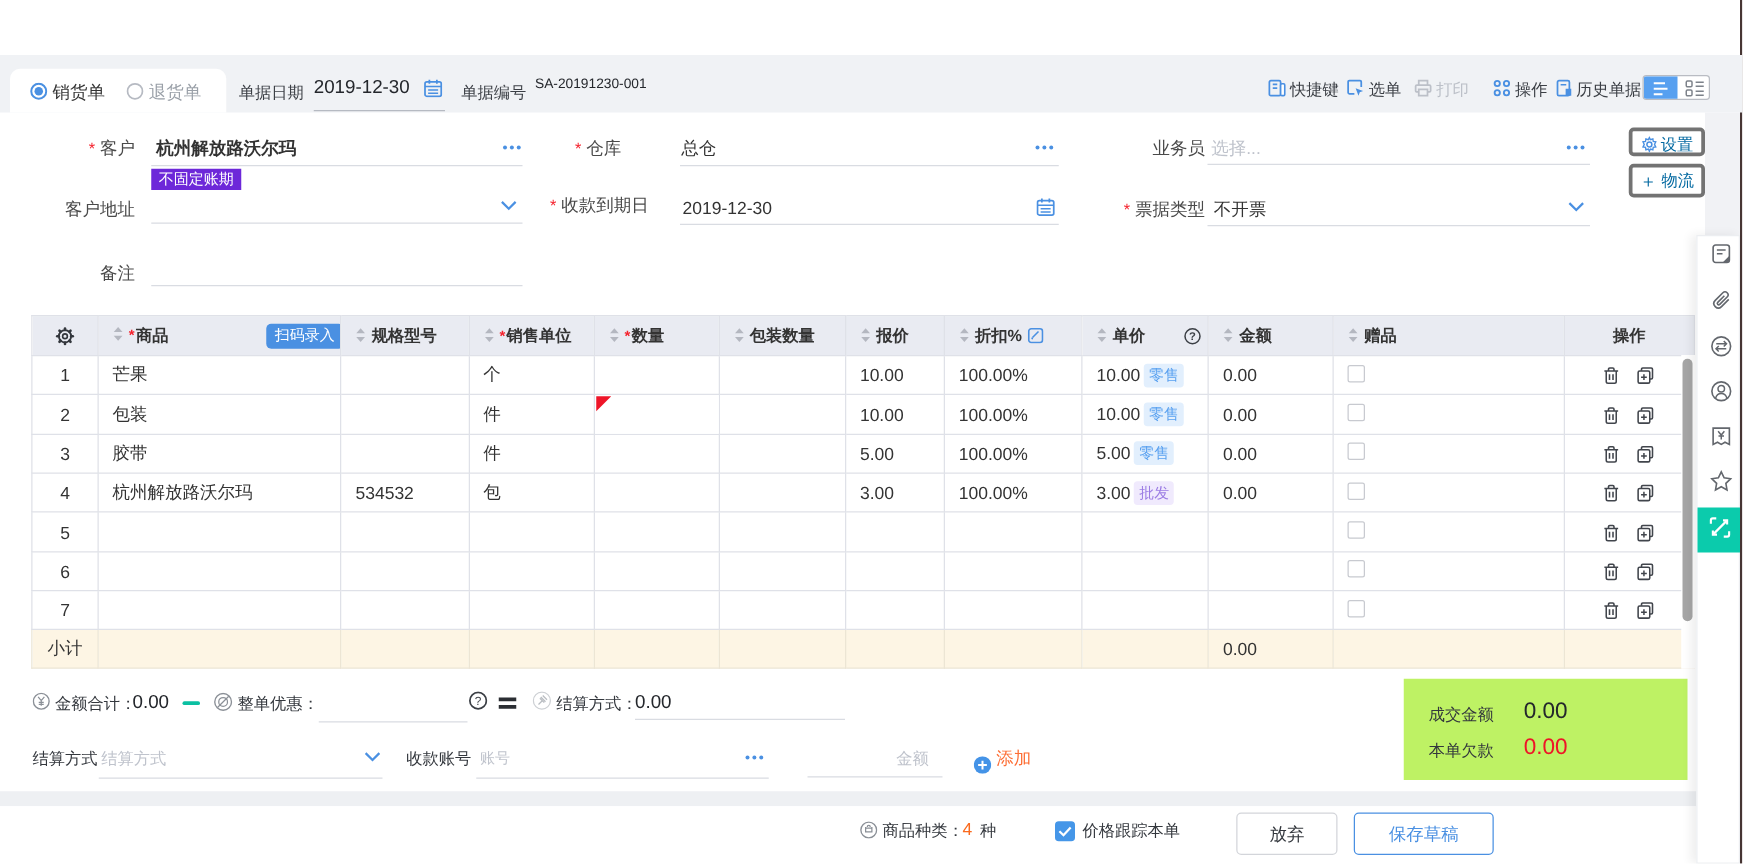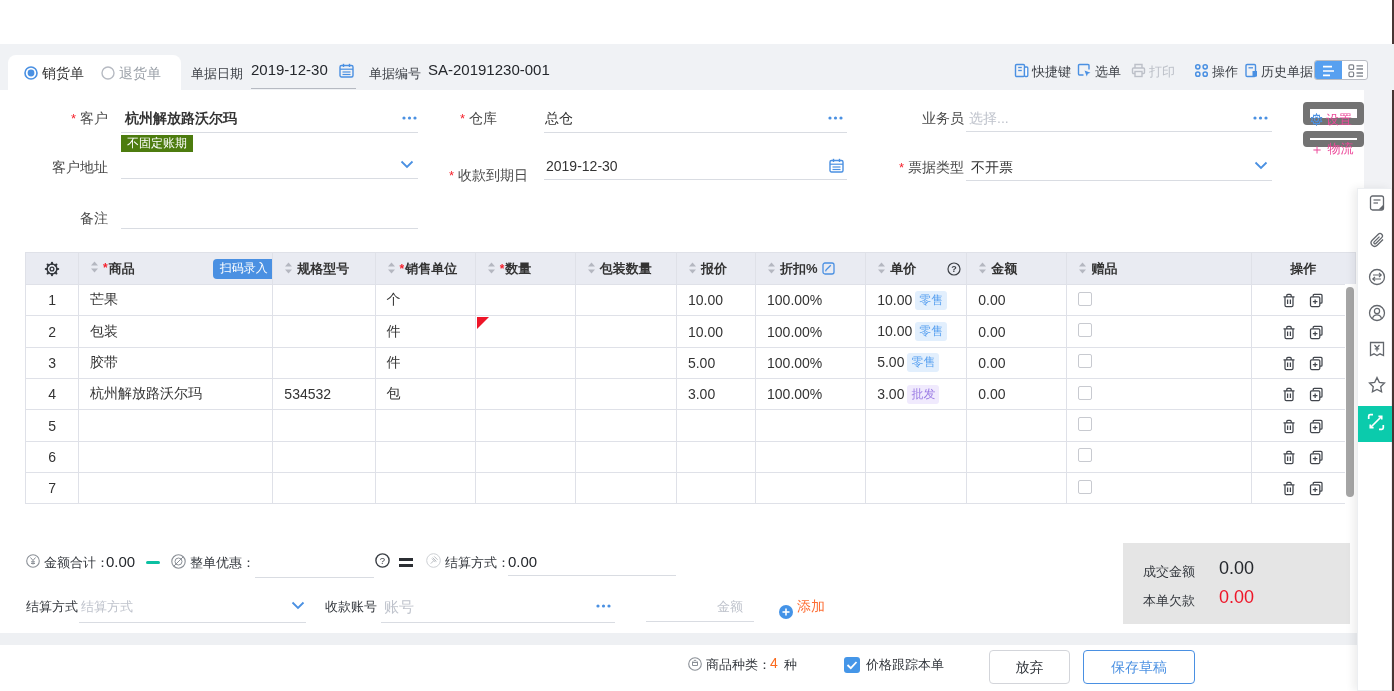--- a/index.html
+++ b/index.html
@@ -28,21 +28,21 @@
 thead th{background:#e9ebf2;font-size:13px;font-weight:700;color:#333;height:32px;}
 tbody td{height:31.35px;background:#fff;}
 tr.sub td{height:31px;background:#fdf5e4;border-color:#ece5d4;}
 .cen{text-align:center;padding:0;}
 .sorticon{display:inline-block;vertical-align:-1px;margin-right:4px;}
 .hstar{color:#f5222d;font-size:12px;margin-right:1px;}
 .badge-blue{display:inline-block;background:#e2effd;color:#58a0f0;font-size:12px;border-radius:3px;padding:1px 4px;margin-left:3px;vertical-align:1px;}
 .badge-pur{display:inline-block;background:#f0eafd;color:#9b7ce4;font-size:12px;border-radius:3px;padding:1px 4px;margin-left:3px;vertical-align:1px;}
 .cb{display:inline-block;width:14px;height:14px;border:1px solid #c8cad0;border-radius:2px;background:#fff;}
 
-.btn-line{position:absolute;border:7px solid #737373;color:#ec4899;border-radius:4px;background:#fff;font-size:13px;text-align:left;z-index:4;}
+.btn-line{position:absolute;border:3px solid #737373;color:#0369a1;border-radius:4px;background:#fff;font-size:13px;text-align:center;z-index:4;}
 
 #grayband{position:absolute;left:0;top:633px;width:1394px;height:12px;background:#eef0f3;}
 #footer{position:absolute;left:0;top:645px;width:1394px;height:46px;background:#fff;}
 
 #side-gray{position:absolute;left:1364px;top:90px;width:28px;height:98px;background:#f1f2f5;z-index:1;}
 #side-strip{position:absolute;left:1357px;top:188px;width:35px;height:503px;background:#fff;box-shadow:-4px 0 8px rgba(0,0,0,0.07);border:1px solid #eceef1;z-index:2;}
 #rightedge{position:absolute;left:1392px;top:0;width:2px;height:691px;background:#473634;}
 </style>
 </head>
 <body>
@@ -65,21 +65,21 @@
     <svg class="abs" style="left:339px;top:19px;" width="15" height="15" viewBox="0 0 15 15">
         <rect x="1" y="2.5" width="13" height="11.5" rx="1.5" fill="none" stroke="#4a90e2" stroke-width="1.4"></rect>
         <line x1="4.5" y1="0.8" x2="4.5" y2="4" stroke="#4a90e2" stroke-width="1.4"></line>
         <line x1="10.5" y1="0.8" x2="10.5" y2="4" stroke="#4a90e2" stroke-width="1.4"></line>
         <line x1="1" y1="6.2" x2="14" y2="6.2" stroke="#4a90e2" stroke-width="1.2"></line>
         <line x1="3.5" y1="9" x2="11.5" y2="9" stroke="#4a90e2" stroke-width="1.2"></line>
         <line x1="3.5" y1="11.5" x2="11.5" y2="11.5" stroke="#4a90e2" stroke-width="1.2"></line>
       </svg>
     <div class="abs" style="left:251px;top:44px;width:105px;height:1px;background:#b6bac2;"></div>
     <div class="abs" style="left:369px;top:21px;font-size:13px;color:#3b3f45;">单据编号</div>
-    <div class="abs" style="left:428px;top:17px;font-size:15px;color:#24272c;">SA-20191230-001</div>
+    <div class="abs" style="left:428px;top:17px;font-size:11px;color:#24272c;">SA-20191230-001</div>
 
     <svg class="abs" style="left:1014px;top:19px;" width="15" height="15" viewBox="0 0 15 15">
         <rect x="1.5" y="1.5" width="9" height="12" rx="1.2" fill="none" stroke="#4a90e2" stroke-width="1.4"></rect>
         <line x1="4.2" y1="4.5" x2="7.8" y2="4.5" stroke="#4a90e2" stroke-width="1.3"></line>
         <line x1="4.2" y1="7.5" x2="7.8" y2="7.5" stroke="#4a90e2" stroke-width="1.3"></line>
         <rect x="10.5" y="4" width="3.3" height="9.5" rx="1" fill="#fff" stroke="#4a90e2" stroke-width="1.3"></rect>
       </svg>
     <div class="tbitem" style="left:1032px;top:19px;">快捷键</div>
     <svg class="abs" style="left:1077px;top:19px;" width="15" height="15" viewBox="0 0 15 15">
         <path d="M12 6.5 L12 2.5 Q12 1.5 11 1.5 L2.5 1.5 Q1.5 1.5 1.5 2.5 L1.5 11 Q1.5 12 2.5 12 L6.5 12" fill="none" stroke="#4a90e2" stroke-width="1.4"></path>
@@ -126,21 +126,21 @@
   <div id="form">
 
     <div class="lbl" style="left:40px;top:110px;width:68px;text-align:right;"><span class="star">*</span>客户</div>
     <div class="val" style="left:125px;top:110px;font-weight:bold;">杭州解放路沃尔玛</div>
     <svg class="abs" style="left:402px;top:114px;" width="15" height="8" viewBox="0 0 15 8">
         <circle cx="2" cy="4" r="1.6" fill="#4a90e2"></circle>
         <circle cx="7.5" cy="4" r="1.6" fill="#4a90e2"></circle>
         <circle cx="13" cy="4" r="1.6" fill="#4a90e2"></circle>
       </svg>
     <div class="ul" style="left:121px;top:132px;width:297px;"></div>
-    <div class="abs" style="left:121px;top:135px;height:17px;background:#4d7c0f;color:#fff;font-size:12px;line-height:17px;padding:0 6px;">不固定账期</div>
+    <div class="abs" style="left:121px;top:135px;height:17px;background:#6d28d9;color:#fff;font-size:12px;line-height:17px;padding:0 6px;">不固定账期</div>
     <div class="lbl" style="left:460px;top:110px;width:77px;text-align:left;"><span class="star">*</span>仓库</div>
     <div class="val" style="left:545px;top:110px;">总仓</div>
     <svg class="abs" style="left:828px;top:114px;" width="15" height="8" viewBox="0 0 15 8">
         <circle cx="2" cy="4" r="1.6" fill="#4a90e2"></circle>
         <circle cx="7.5" cy="4" r="1.6" fill="#4a90e2"></circle>
         <circle cx="13" cy="4" r="1.6" fill="#4a90e2"></circle>
       </svg>
     <div class="ul" style="left:544px;top:132px;width:303px;"></div>
     <div class="lbl" style="left:900px;top:110px;width:64px;text-align:right;">业务员</div>
     <div class="ph" style="left:969px;top:110px;">选择...</div>
@@ -149,21 +149,21 @@
         <circle cx="7.5" cy="4" r="1.6" fill="#4a90e2"></circle>
         <circle cx="13" cy="4" r="1.6" fill="#4a90e2"></circle>
       </svg>
     <div class="ul" style="left:966px;top:131px;width:306px;"></div>
 
     <div class="lbl" style="left:40px;top:159px;width:68px;text-align:right;">客户地址</div>
     <svg class="abs" style="left:400px;top:160px;" width="14" height="9" viewBox="0 0 14 9">
         <path d="M1.5 1.5 L7 7 L12.5 1.5" fill="none" stroke="#4a90e2" stroke-width="1.8"></path>
       </svg>
     <div class="ul" style="left:121px;top:178px;width:297px;"></div>
-    <div class="lbl" style="left:440px;top:167px;width:97px;text-align:center;"><span class="star">*</span>收款到期日</div>
+    <div class="lbl" style="left:440px;top:156px;width:97px;text-align:left;"><span class="star">*</span>收款到期日</div>
     <div class="val" style="left:546px;top:158px;">2019-12-30</div>
     <svg class="abs" style="left:829px;top:158px;" width="15" height="15" viewBox="0 0 15 15">
         <rect x="1" y="2.5" width="13" height="11.5" rx="1.5" fill="none" stroke="#4a90e2" stroke-width="1.4"></rect>
         <line x1="4.5" y1="0.8" x2="4.5" y2="4" stroke="#4a90e2" stroke-width="1.4"></line>
         <line x1="10.5" y1="0.8" x2="10.5" y2="4" stroke="#4a90e2" stroke-width="1.4"></line>
         <line x1="1" y1="6.2" x2="14" y2="6.2" stroke="#4a90e2" stroke-width="1.2"></line>
         <line x1="3.5" y1="9" x2="11.5" y2="9" stroke="#4a90e2" stroke-width="1.2"></line>
         <line x1="3.5" y1="11.5" x2="11.5" y2="11.5" stroke="#4a90e2" stroke-width="1.2"></line>
       </svg>
     <div class="ul" style="left:544px;top:179px;width:303px;"></div>
@@ -174,21 +174,21 @@
       </svg>
     <div class="ul" style="left:966px;top:180px;width:306px;"></div>
 
     <div class="lbl" style="left:40px;top:210px;width:68px;text-align:right;">备注</div>
     <div class="ul" style="left:121px;top:228px;width:297px;"></div>
 
     <div class="btn-line" style="left:1303px;top:102px;width:61px;height:23px;line-height:21px;"><svg style="vertical-align:-2px;margin-right:3px;" width="13" height="13" viewBox="0 0 13 13">
           <circle cx="6.5" cy="6.5" r="2" fill="none" stroke="#4a90e2" stroke-width="1.2"></circle>
           <path d="M6.5 1 L7.3 2.8 L9.3 2.2 L9.6 4.2 L11.6 4.5 L10.6 6.5 L11.6 8.5 L9.6 8.8 L9.3 10.8 L7.3 10.2 L6.5 12 L5.7 10.2 L3.7 10.8 L3.4 8.8 L1.4 8.5 L2.4 6.5 L1.4 4.5 L3.4 4.2 L3.7 2.2 L5.7 2.8 Z" fill="none" stroke="#4a90e2" stroke-width="1.1"></path>
         </svg>设置</div>
-    <div class="btn-line" style="left:1303px;top:131px;width:61px;height:16px;line-height:21px;"><span style="font-size:14px;vertical-align:-0.5px;">＋</span> 物流</div>
+    <div class="btn-line" style="left:1303px;top:131px;width:61px;height:27px;line-height:21px;"><span style="font-size:14px;vertical-align:-0.5px;">＋</span> 物流</div>
   </div>
 
   <div id="grid">
   <table>
     <colgroup>
           <col style="width:53px">
           <col style="width:194px">
           <col style="width:102px">
           <col style="width:100px">
           <col style="width:100px">
@@ -402,20 +402,34 @@
             <td></td>
             <td><span class="cb"></span></td>
             <td class="cen"><svg width="14" height="15" viewBox="0 0 14 15" style="vertical-align:-3px;">
                 <path d="M1.5 3.8 L12.5 3.8 M4.8 3.8 L4.8 2.4 Q4.8 1.4 5.8 1.4 L8.2 1.4 Q9.2 1.4 9.2 2.4 L9.2 3.8 M3 3.8 L3 12.2 Q3 13.6 4.4 13.6 L9.6 13.6 Q11 13.6 11 12.2 L11 3.8 M5.6 6.4 L5.6 11 M8.4 6.4 L8.4 11" fill="none" stroke="#41454c" stroke-width="1.25"></path>
               </svg><svg width="15" height="15" viewBox="0 0 15 15" style="vertical-align:-3px;margin-left:13px;">
                 <path d="M4.2 3.6 L4.2 2.4 Q4.2 1.4 5.2 1.4 L12 1.4 Q13 1.4 13 2.4 L13 9.2 Q13 10.2 12 10.2 L10.8 10.2" fill="none" stroke="#41454c" stroke-width="1.25"></path>
                 <rect x="1.5" y="3.8" width="9.3" height="9.7" rx="1.2" fill="#fff" stroke="#41454c" stroke-width="1.25"></rect>
                 <path d="M6.15 6.4 L6.15 11 M3.85 8.7 L8.45 8.7" fill="none" stroke="#41454c" stroke-width="1.2"></path>
               </svg></td>
           </tr>
+    <tr class="sub">
+            <td class="cen">小计</td>
+            <td></td>
+            <td></td>
+            <td></td>
+            <td></td>
+            <td></td>
+            <td></td>
+            <td></td>
+            <td></td>
+            <td>0.00</td>
+            <td></td>
+            <td></td>
+          </tr>
     </tbody>
   </table>
 
   <div class="abs" style="left:1320px;top:32px;width:11px;height:251px;background:#fff;"></div>
   <div class="abs" style="left:1321px;top:35px;width:8px;height:210px;background:#a6a6a6;border-radius:4px;"></div>
   </div>
 
   <div id="bottom">
     <svg class="abs" style="left:26px;top:554px;" width="14" height="14" viewBox="0 0 14 14">
         <circle cx="7" cy="7" r="6.3" fill="none" stroke="#8b9097" stroke-width="1.1"></circle>
@@ -445,37 +459,37 @@
     <div class="abs" style="left:508px;top:553px;font-size:15px;color:#24272c;">0.00</div>
     <div class="ul" style="left:508px;top:575px;width:168px;"></div>
 
     <div class="abs" style="left:26px;top:598px;font-size:13px;color:#33373d;">结算方式</div>
     <div class="abs" style="left:81px;top:598px;font-size:13px;color:#bfc3cc;">结算方式</div>
     <svg class="abs" style="left:291px;top:601px;" width="14" height="9" viewBox="0 0 14 9">
         <path d="M1.5 1.5 L7 7 L12.5 1.5" fill="none" stroke="#4a90e2" stroke-width="1.8"></path>
       </svg>
     <div class="ul" style="left:79px;top:622px;width:227px;"></div>
     <div class="abs" style="left:325px;top:598px;font-size:13px;color:#33373d;">收款账号</div>
-    <div class="abs" style="left:384px;top:598px;font-size:15px;color:#bfc3cc;">账号</div>
+    <div class="abs" style="left:384px;top:598px;font-size:12px;color:#bfc3cc;">账号</div>
     <svg class="abs" style="left:596px;top:602px;" width="15" height="8" viewBox="0 0 15 8">
         <circle cx="2" cy="4" r="1.6" fill="#4a90e2"></circle>
         <circle cx="7.5" cy="4" r="1.6" fill="#4a90e2"></circle>
         <circle cx="13" cy="4" r="1.6" fill="#4a90e2"></circle>
       </svg>
     <div class="ul" style="left:381px;top:622px;width:234px;"></div>
     <div class="abs" style="left:717px;top:598px;font-size:13px;color:#bfc3cc;">金额</div>
     <div class="ul" style="left:646px;top:621px;width:108px;"></div>
     <svg class="abs" style="left:779px;top:605px;" width="14" height="14" viewBox="0 0 14 14">
         <circle cx="7" cy="7" r="7" fill="#4493e7"></circle>
         <line x1="3.5" y1="7" x2="10.5" y2="7" stroke="#fff" stroke-width="1.6"></line>
         <line x1="7" y1="3.5" x2="7" y2="10.5" stroke="#fff" stroke-width="1.6"></line>
       </svg>
     <div class="abs" style="left:797px;top:598px;font-size:14px;color:#fd6e35;">添加</div>
 
-    <div class="abs" style="left:1123px;top:543px;width:227px;height:81px;background:#e5e5e5;">
+    <div class="abs" style="left:1123px;top:543px;width:227px;height:81px;background:#bef264;">
       <div style="position:absolute;left:20px;top:20px;font-size:13px;color:#33373d;">成交金额</div>
       <div style="position:absolute;left:96px;top:15px;font-size:18px;color:#24272c;">0.00</div>
       <div style="position:absolute;left:20px;top:49px;font-size:13px;color:#33373d;">本单欠款</div>
       <div style="position:absolute;left:96px;top:44px;font-size:18px;color:#ee1528;">0.00</div>
     </div>
   </div>
   <div id="grayband"></div>
   <div id="footer">
     <svg class="abs" style="left:688px;top:12px;" width="14" height="14" viewBox="0 0 14 14">
         <circle cx="7" cy="7" r="6.3" fill="none" stroke="#8b9097" stroke-width="1.1"></circle>

